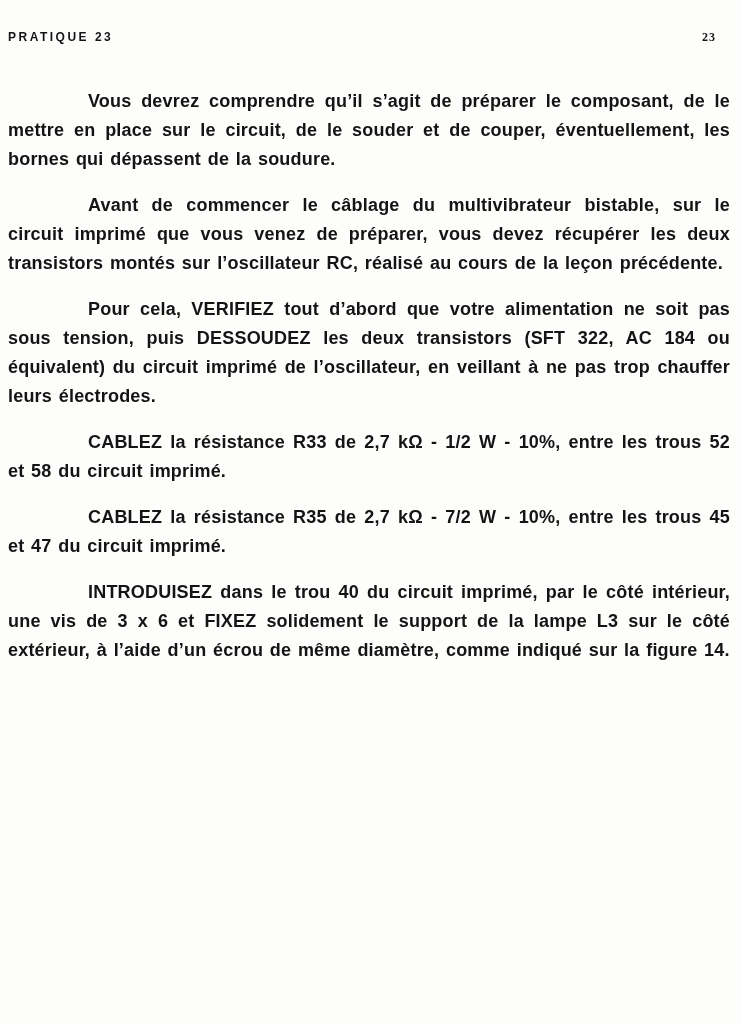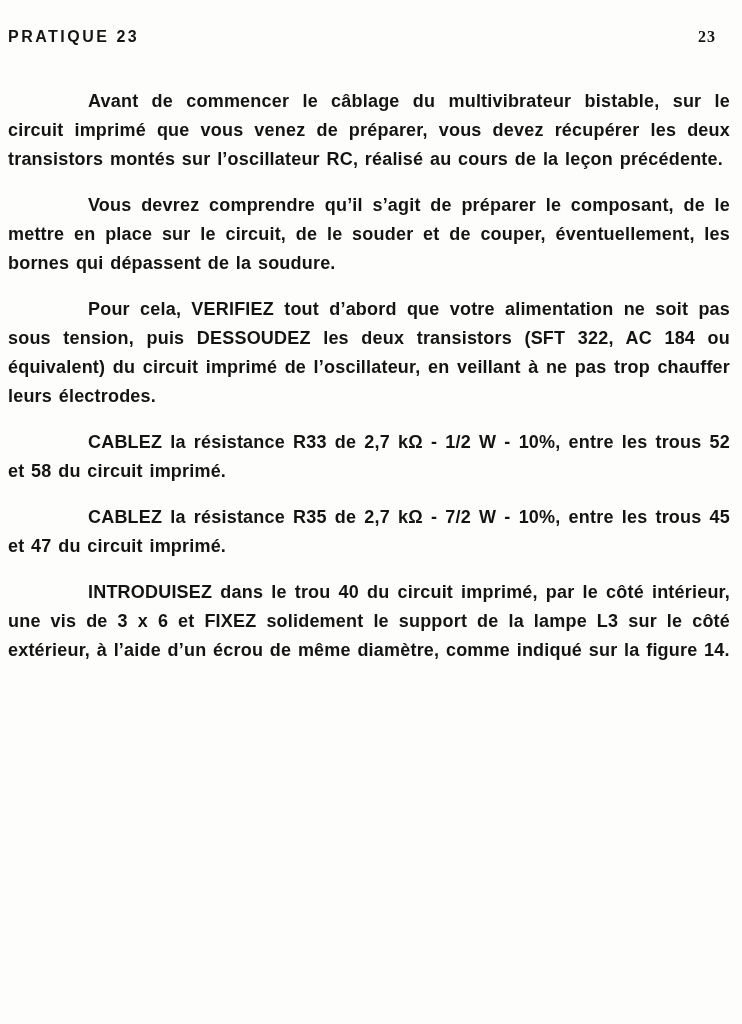--- a/index.html
+++ b/index.html
@@ -18,21 +18,21 @@
     overflow: hidden;
     font-family: "Liberation Sans", "DejaVu Sans", sans-serif;
     font-weight: bold;
     color: #141414;
     -webkit-font-smoothing: antialiased;
   }
   .page-header {
     display: flex;
     justify-content: space-between;
     align-items: baseline;
-    font-size: 16px;
+    font-size: 12px;
     line-height: 26px;
   }
   .running-title {
     letter-spacing: 2.5px;
   }
   .page-number {
     letter-spacing: 1px;
     padding-right: 14px;
     font-family: Liberation Serif, serif;
   }
@@ -53,21 +53,21 @@
 <body>
 
 <div class="page">
 
   <header class="page-header">
     <span class="running-title">PRATIQUE 23</span>
     <span class="page-number">23</span>
   </header>
 
   <main class="page-body">
+    <p>Vous devrez comprendre qu’il s’agit de préparer le composant, de le mettre en place sur le circuit, de le souder et de couper, éventuellement, les bornes qui dépassent de la soudure.</p>
     <p>Avant de commencer le câblage du multivibrateur bistable, sur le circuit imprimé que vous venez de préparer, vous devez récupérer les deux transistors montés sur l’oscillateur RC, réalisé au cours de la leçon précédente.</p>
-    <p>Vous devrez comprendre qu’il s’agit de préparer le composant, de le mettre en place sur le circuit, de le souder et de couper, éventuellement, les bornes qui dépassent de la soudure.</p>
     <p>Pour cela, VERIFIEZ tout d’abord que votre alimentation ne soit pas sous tension, puis DESSOUDEZ les deux transistors (SFT 322, AC 184 ou équivalent) du circuit imprimé de l’oscillateur, en veillant à ne pas trop chauffer leurs électrodes.</p>
     <p>CABLEZ la résistance R33 de 2,7 kΩ - 1/2 W - 10%, entre les trous 52 et 58 du circuit imprimé.</p>
     <p>CABLEZ la résistance R35 de 2,7 kΩ - 7/2 W - 10%, entre les trous 45 et 47 du circuit imprimé.</p>
     <p>INTRODUISEZ dans le trou 40 du circuit imprimé, par le côté intérieur, une vis de 3 x 6 et FIXEZ solidement le support de la lampe L3 sur le côté extérieur, à l’aide d’un écrou de même diamètre, comme indiqué sur la figure 14.</p>
   </main>
 
 </div>
 
 </body></html>

